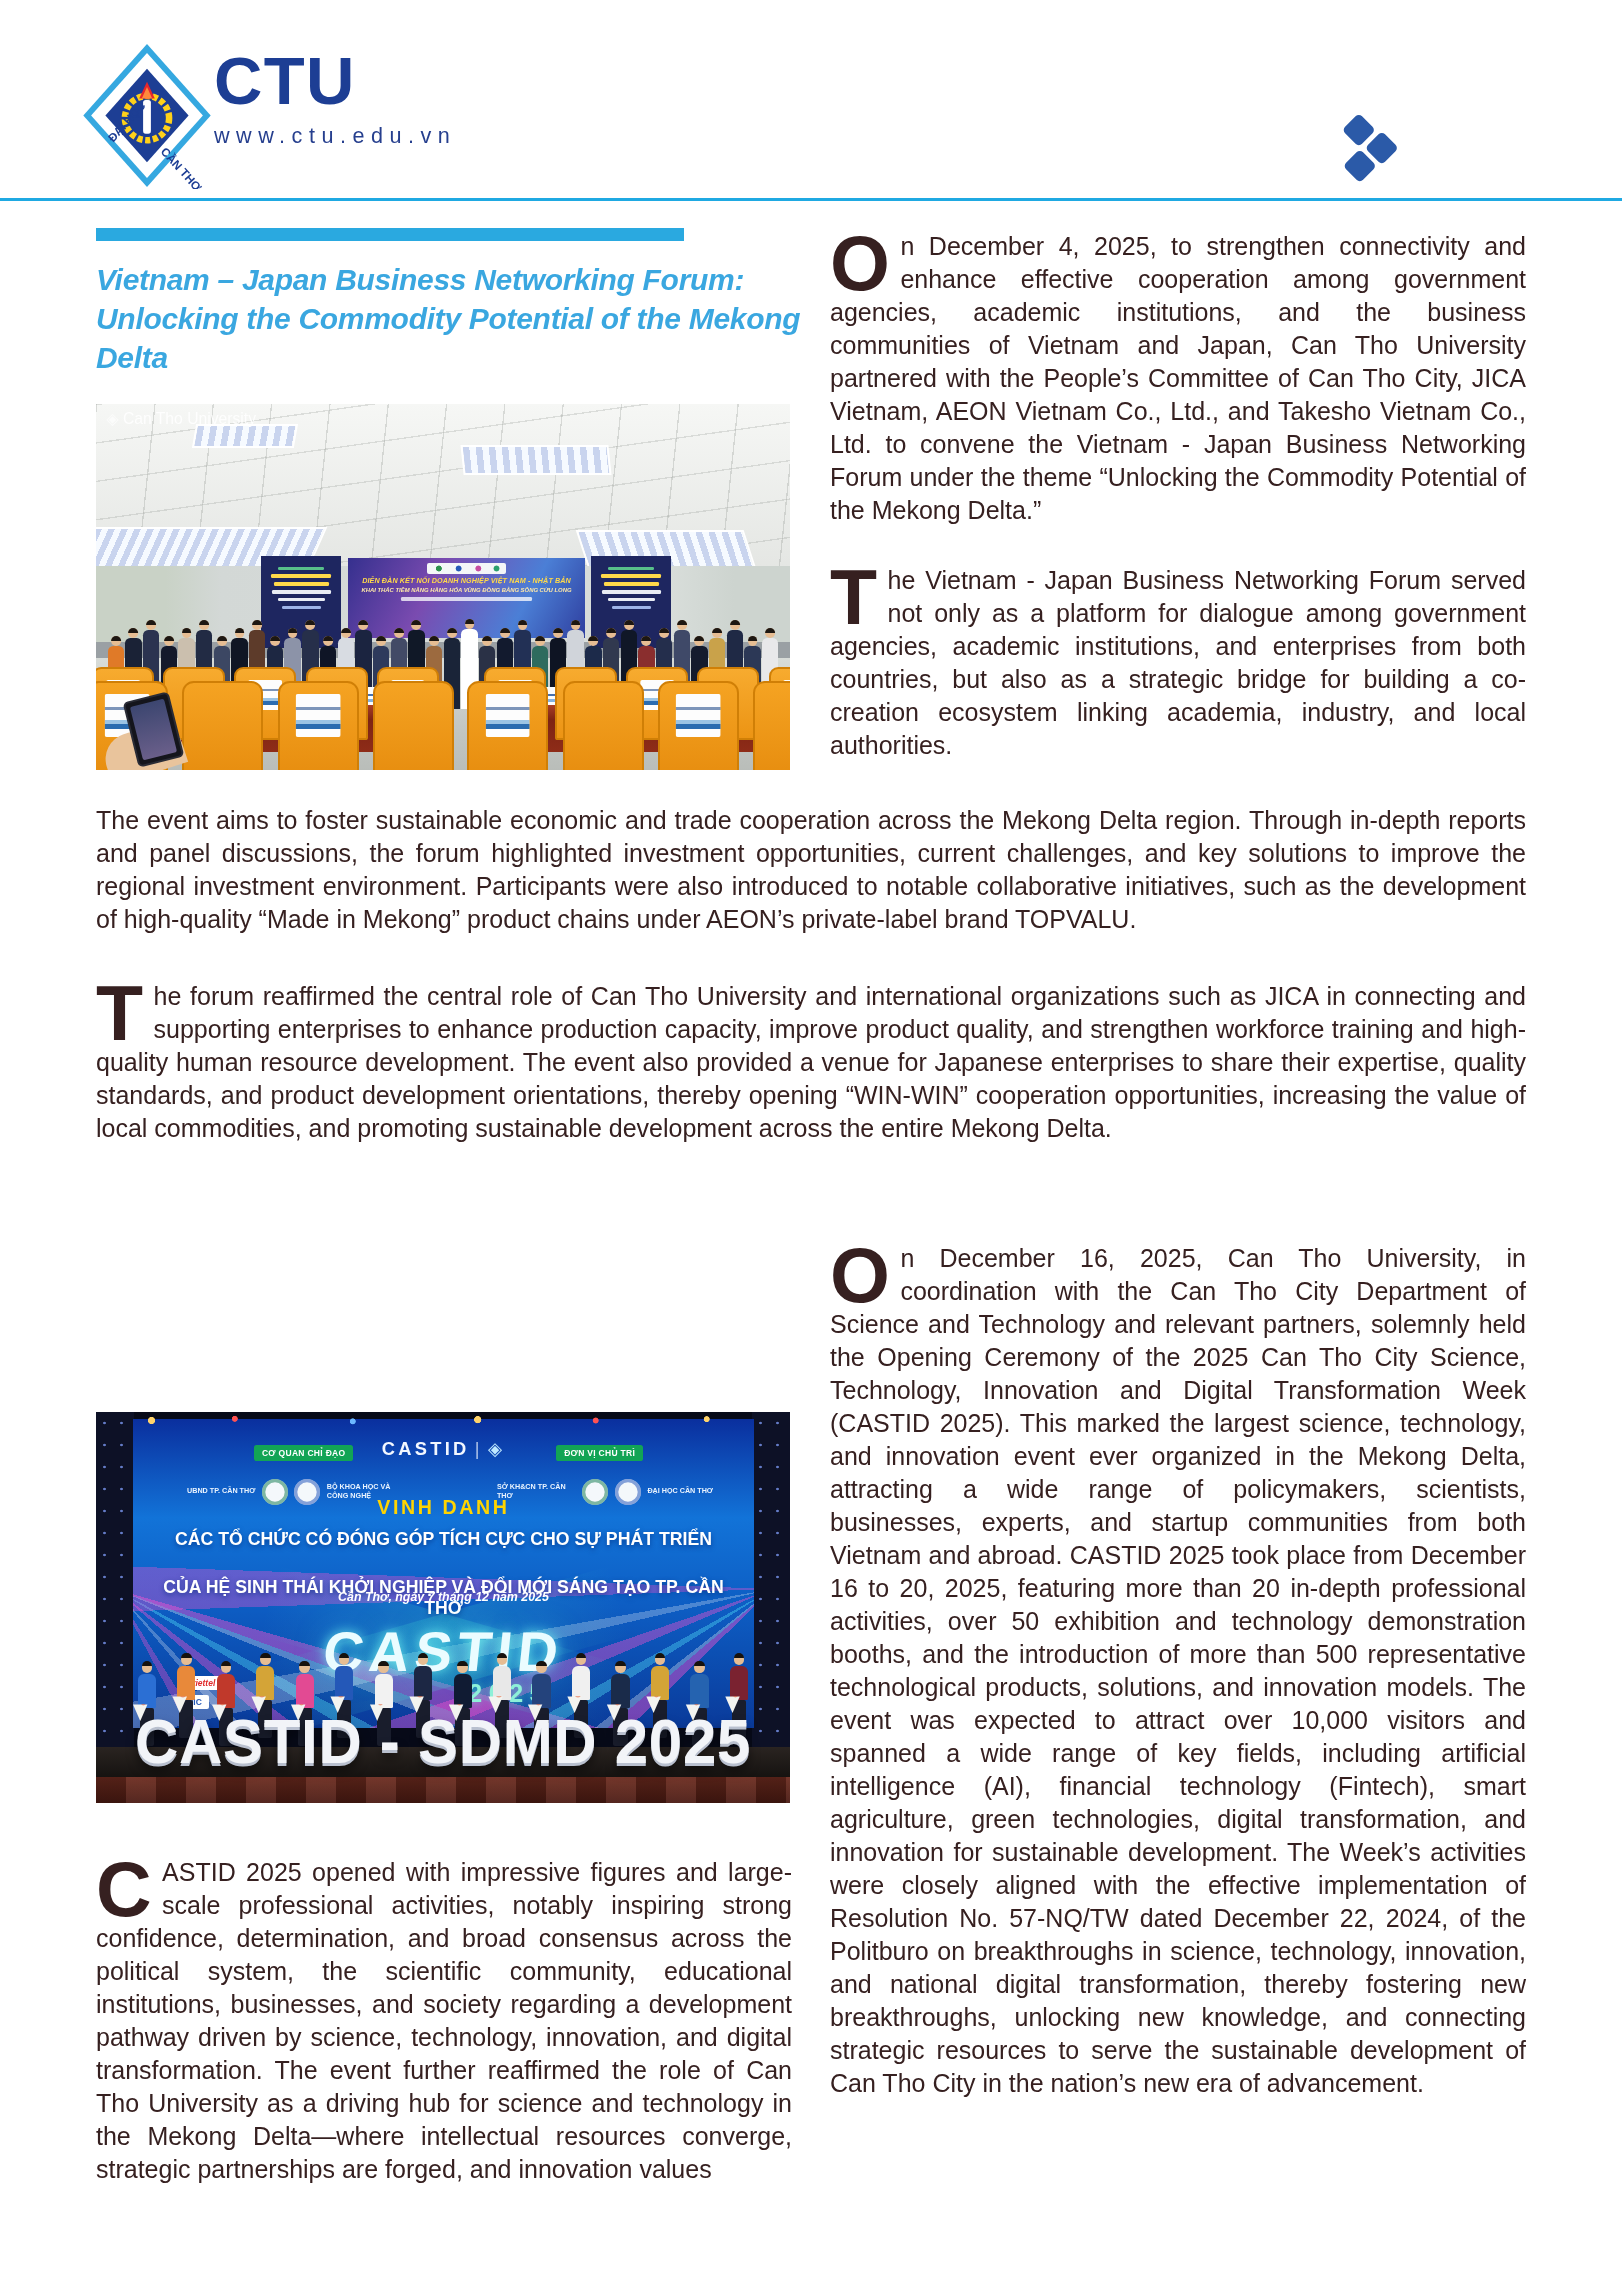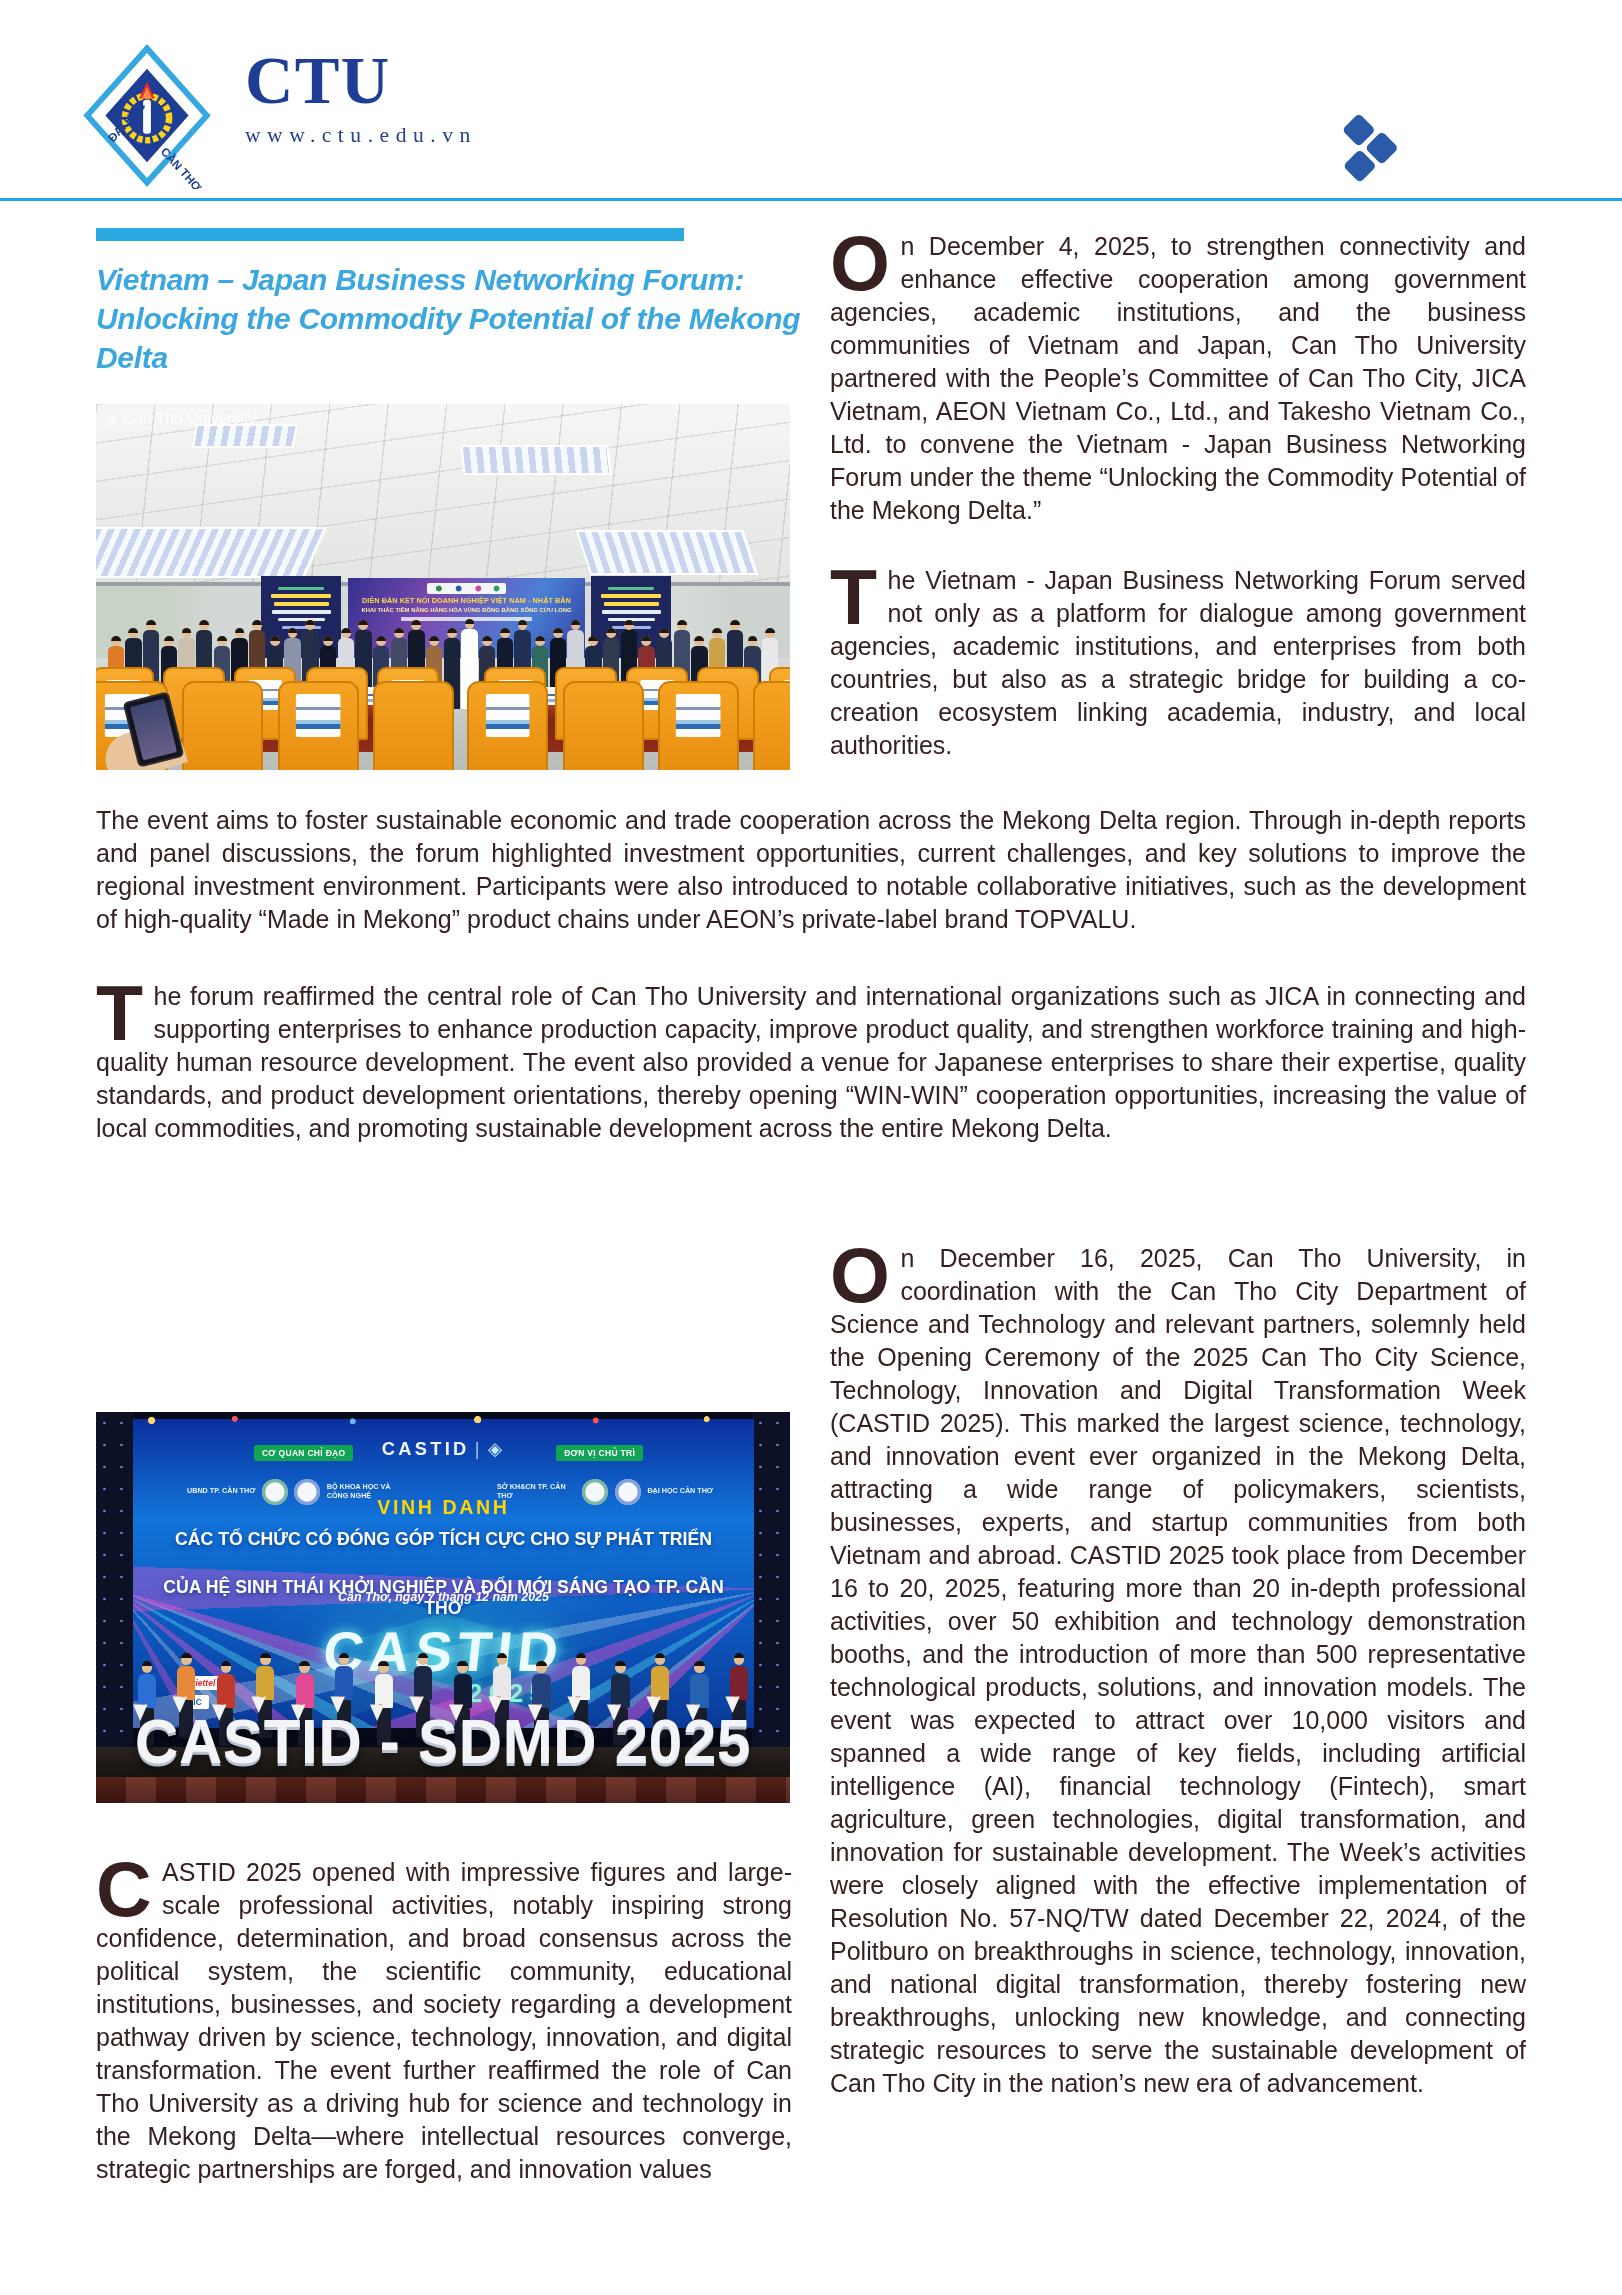--- a/index.html
+++ b/index.html
@@ -1,21 +1,21 @@
 <!DOCTYPE html>
 <html style="font-size:10.5px"><head>
 <meta charset="utf-8">
 <style>
   html,body{margin:0;padding:0;background:#ffffff;}
   #page{position:relative;width:1623px;height:2295px;background:#ffffff;overflow:hidden;
         font-family:"Liberation Sans","DejaVu Sans",sans-serif;color:#362020;}
 
   
   .seal{position:absolute;left:82px;top:42px;width:130px;height:147px;}
-  .brand{position:absolute;left:245px;top:47px;line-height:1;font-family:Liberation Serif, serif;}
+  .brand{position:absolute;left:214px;top:47px;line-height:1;}
   .brand-ctu{font-size:67px;font-weight:700;color:#1d3e94;letter-spacing:1.3px;}
   .brand-news{font-size:67px;font-weight:700;margin-top:2.6px;}
   .brand-news .e{color:#ec1c24;}
   .brand-news .rest{color:#3aa7e0;}
   .brand-url{margin-top:10.5px;font-size:21.6px;letter-spacing:6.5px;color:#263f8e;font-weight:400;}
   .cluster{position:absolute;left:1340px;top:115px;width:63px;height:65px;}
   .cluster i{position:absolute;width:23.6px;height:23.6px;background:#2b5aa8;border-radius:4.6px;transform:rotate(45deg);}
   .cluster i:nth-child(1){left:6.5px;top:2.6px;}
   .cluster i:nth-child(2){left:30px;top:21px;}
   .cluster i:nth-child(3){left:7.9px;top:39px;}
@@ -44,22 +44,22 @@
     background:
       repeating-linear-gradient(96deg,rgba(150,155,150,.32) 0 1.3px,transparent 1.3px 58px),
       repeating-linear-gradient(172deg,rgba(150,155,150,.28) 0 1.3px,transparent 1.3px 38px),
       linear-gradient(#f6f7f5,#e3e5e2);}
   .p1-light{position:absolute;border:2px solid #fff;
     background:repeating-linear-gradient(90deg,#c9d4ee 0 6.5px,#f6faff 6.5px 13px);}
   .p1-light.l1{left:-13px;top:123px;width:229px;height:47px;transform:skewX(-24deg);}
   .p1-light.l2{left:487px;top:126px;width:164px;height:41px;transform:skewX(18deg);}
   .p1-light.l3{left:366px;top:41px;width:144px;height:26px;transform:skewX(6deg);}
   .p1-light.l4{left:98px;top:19.6px;width:98px;height:19.6px;transform:skewX(-10deg);}
-  .p1-wall{position:absolute;left:0;top:182px;right:0;height:76px;z-index:1;
-    background:linear-gradient(90deg,#c9d2c6 0 10%,#d3d8d6 18%,#d9dedb 82%,#cdd4cf 92%);}
+  .p1-wall{position:absolute;left:0;top:162px;right:0;height:76px;z-index:1;
+    background:linear-gradient(90deg,#c9d2c6 0 10%,#d3d8d6 18%,#d9dedb 82%,#cdd4cf 92%);font-style:italic;}
   .p1-screen{position:absolute;left:252px;top:-7.9px;width:237px;height:80px;z-index:2;
     background:linear-gradient(118deg,#35308e 0%,#7a4bb0 35%,#4b7fd6 72%,#2f3f9f 100%);
     text-align:center;color:#fff;}
   .p1-screen-logos{margin:5.2px auto 2.6px auto;width:79px;height:10.5px;border-radius:2px;background:#f4f6f8;
     background-image:radial-gradient(circle at 15% 50%,#2d8f4e 2.6px,transparent 3.3px),
                      radial-gradient(circle at 40% 50%,#2458b8 2.6px,transparent 3.3px),
                      radial-gradient(circle at 65% 50%,#c64ca0 2.6px,transparent 3.3px),
                      radial-gradient(circle at 88% 50%,#2aa06e 2.6px,transparent 3.3px);}
   .p1-screen-t1{font-size:7.2px;font-weight:700;color:#ffd94a;letter-spacing:0.1px;}
   .p1-screen-t2{font-size:5.9px;font-weight:700;color:#ffe9a8;margin-top:2px;}

